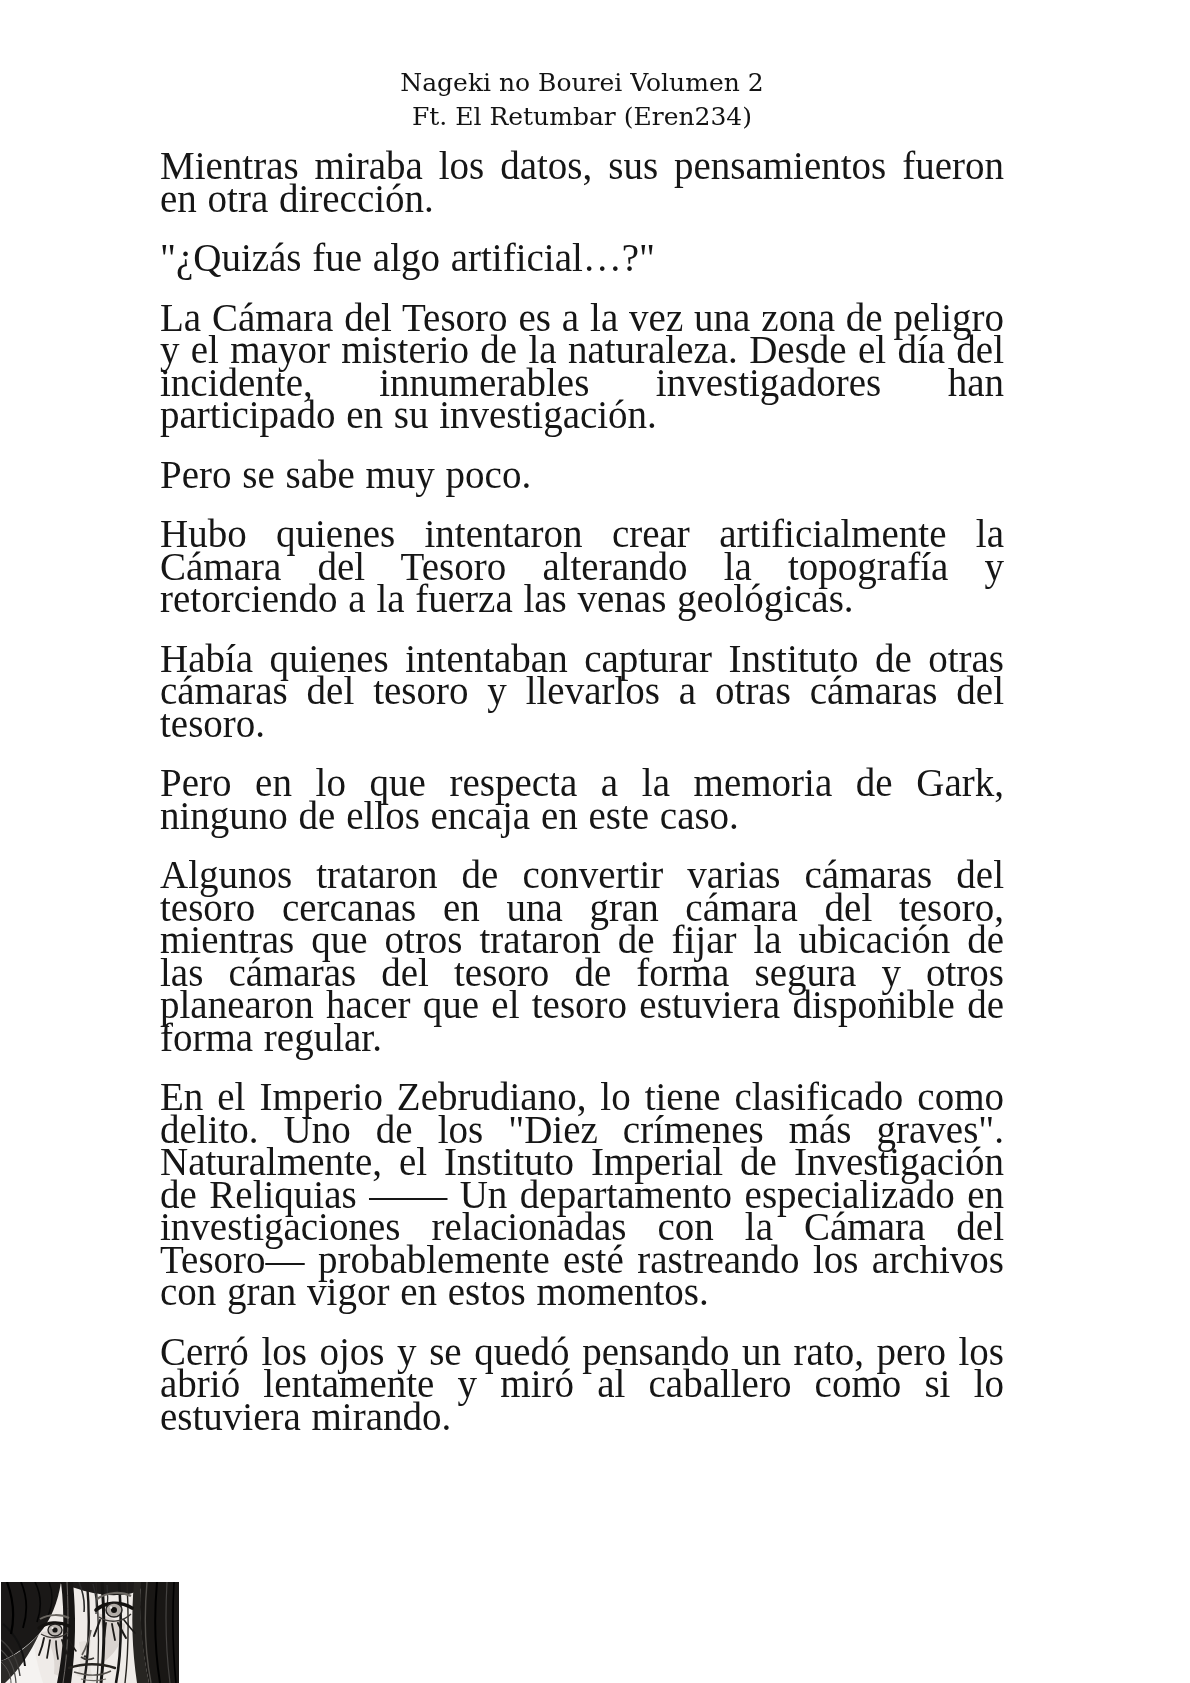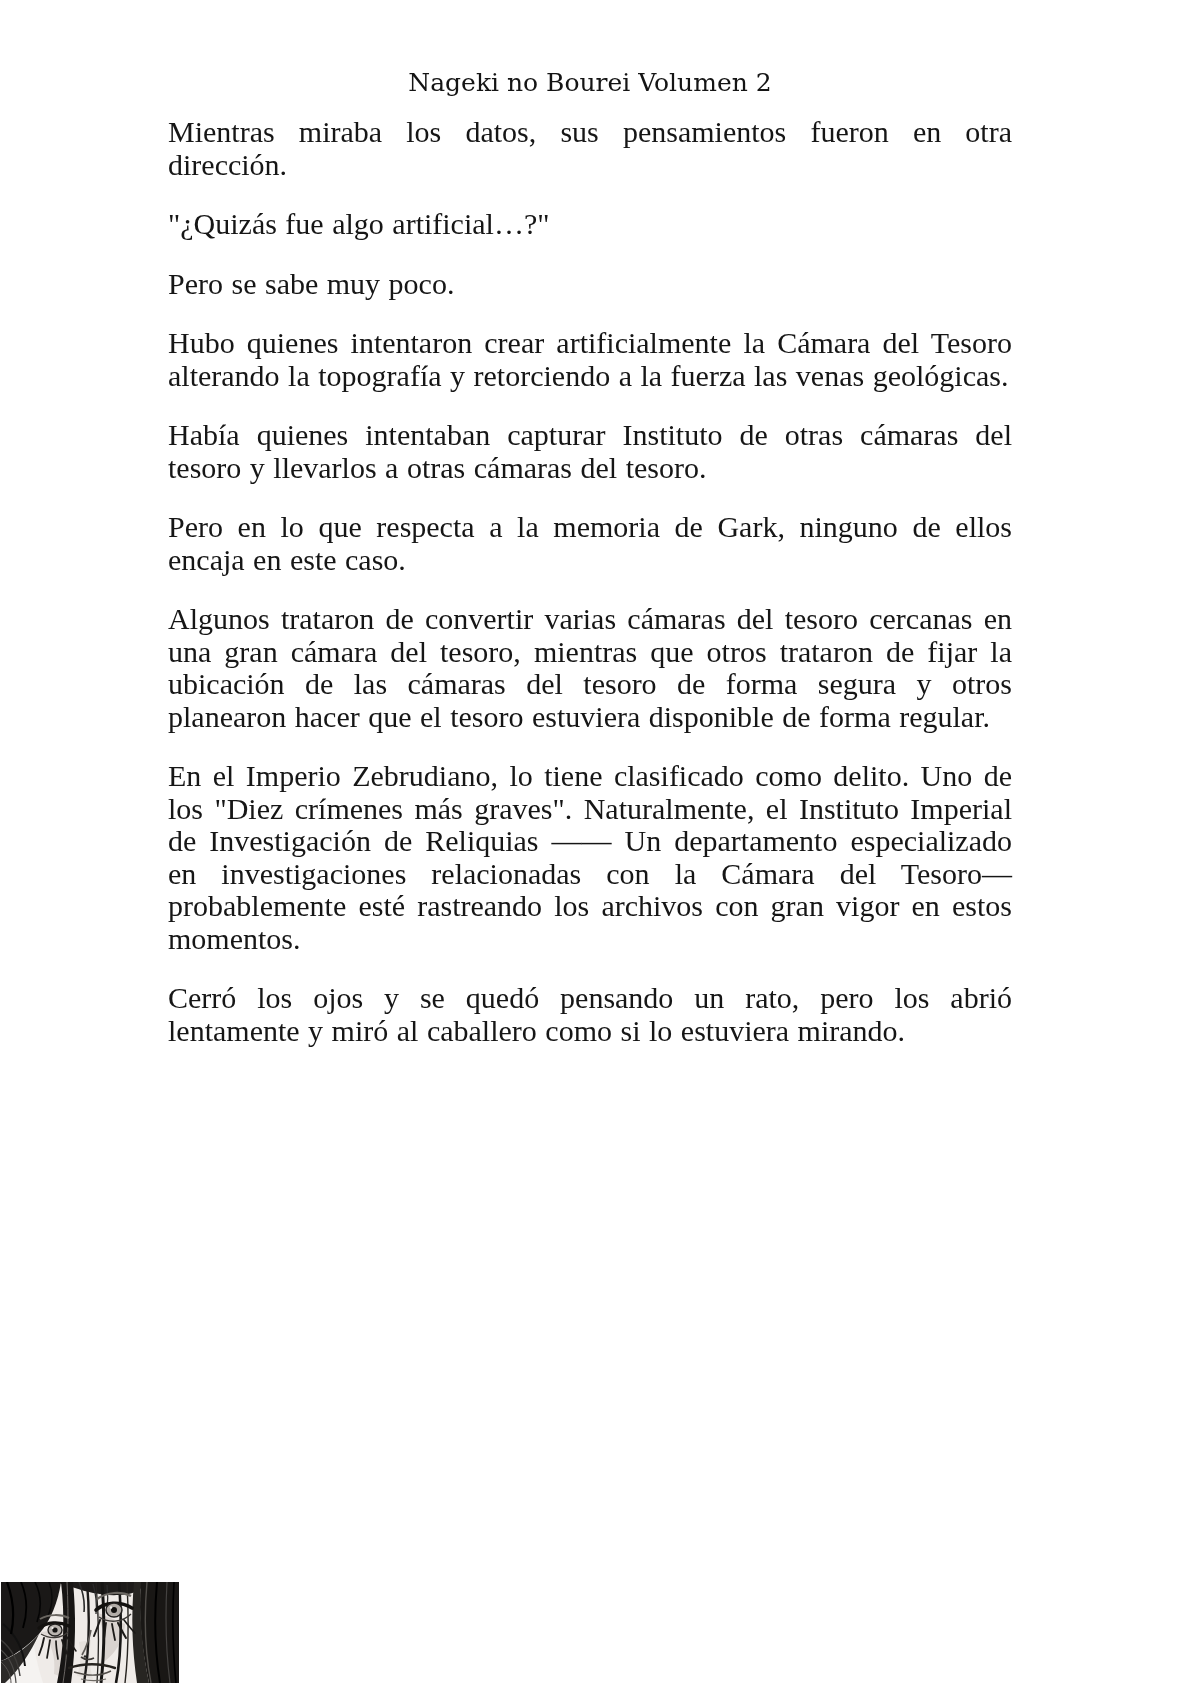--- a/index.html
+++ b/index.html
@@ -12,38 +12,38 @@
     font-family: "Liberation Serif", serif;
   }
   .page {
     position: absolute;
     left: 0; top: 0;
     width: 1190px; height: 1683px;
     background: #ffffff;
   }
   .text-col {
     position: absolute;
-    left: 168px;
+    left: 160px;
     top: 66px;
     width: 844px;
     color: #161616;
   }
   .doc-title {
     font-family: "DejaVu Serif", serif;
     font-size: 25px;
     line-height: 34px;
     font-weight: normal;
     text-align: center;
     color: #141414;
     margin: 0 0 16px 0;
   }
   .doc-title .t-line { display: block; }
   p.body-par {
     font-family: "Liberation Serif", serif;
-    font-size: 30px;
+    font-size: 39px;
     line-height: 32.5px;
     text-align: justify;
     margin: 0 0 27px 0;
     color: #161616;
     word-spacing: 1px;
   }
   p.body-par:last-child { margin-bottom: 14px; }
   .footer-art {
     position: absolute;
     left: 1px;
@@ -55,24 +55,26 @@
 </style>
 </head>
 <body>
 
 <div class="page">
 
   <div class="text-col">
 
     <h1 class="doc-title">
       <span class="t-line">Nageki no Bourei Volumen 2</span>
+      <span class="t-line">Ft. El Retumbar (Eren234)</span>
     </h1>
 
     <p class="body-par">Mientras miraba los datos, sus pensamientos fueron en otra dirección.</p>
     <p class="body-par">"¿Quizás fue algo artificial…?"</p>
+    <p class="body-par">La Cámara del Tesoro es a la vez una zona de peligro y el mayor misterio de la naturaleza. Desde el día del incidente, innumerables investigadores han participado en su investigación.</p>
     <p class="body-par">Pero se sabe muy poco.</p>
     <p class="body-par">Hubo quienes intentaron crear artificialmente la Cámara del Tesoro alterando la topografía y retorciendo a la fuerza las venas geológicas.</p>
     <p class="body-par">Había quienes intentaban capturar Instituto de otras cámaras del tesoro y llevarlos a otras cámaras del tesoro.</p>
     <p class="body-par">Pero en lo que respecta a la memoria de Gark, ninguno de ellos encaja en este caso.</p>
     <p class="body-par">Algunos trataron de convertir varias cámaras del tesoro cercanas en una gran cámara del tesoro, mientras que otros trataron de fijar la ubicación de las cámaras del tesoro de forma segura y otros planearon hacer que el tesoro estuviera disponible de forma regular.</p>
     <p class="body-par">En el Imperio Zebrudiano, lo tiene clasificado como delito. Uno de los "Diez crímenes más graves". Naturalmente, el Instituto Imperial de Investigación de Reliquias —— Un departamento especializado en investigaciones relacionadas con la Cámara del Tesoro— probablemente esté rastreando los archivos con gran vigor en estos momentos.</p>
     <p class="body-par">Cerró los ojos y se quedó pensando un rato, pero los abrió lentamente y miró al caballero como si lo estuviera mirando.</p>
 
   </div>
 

